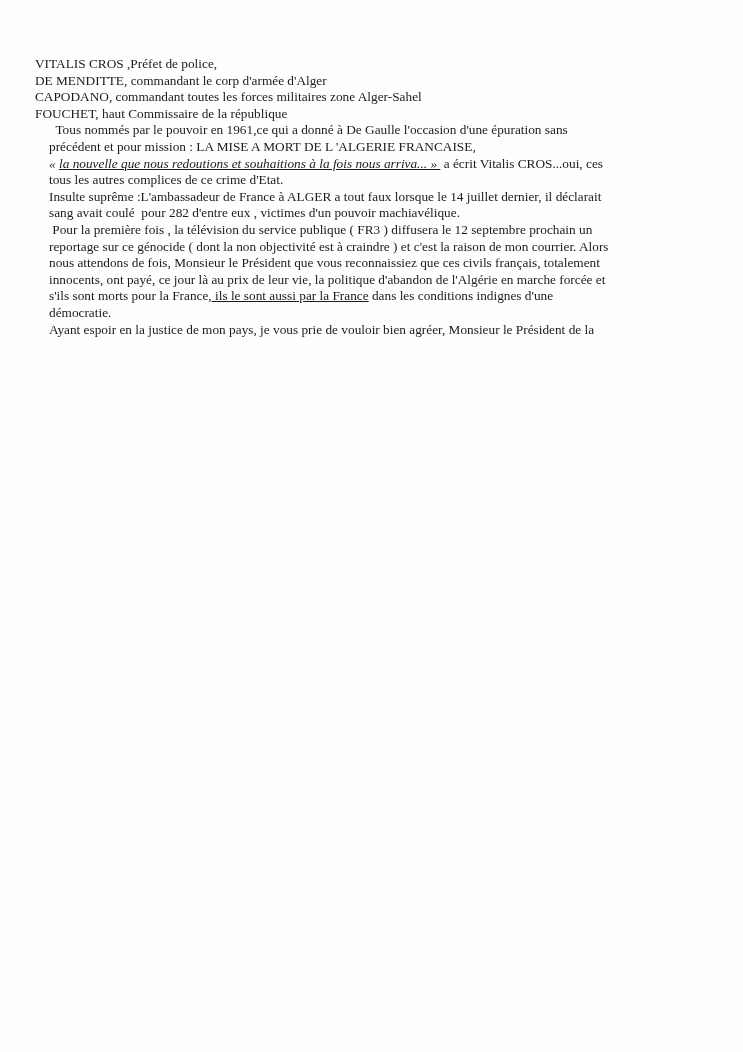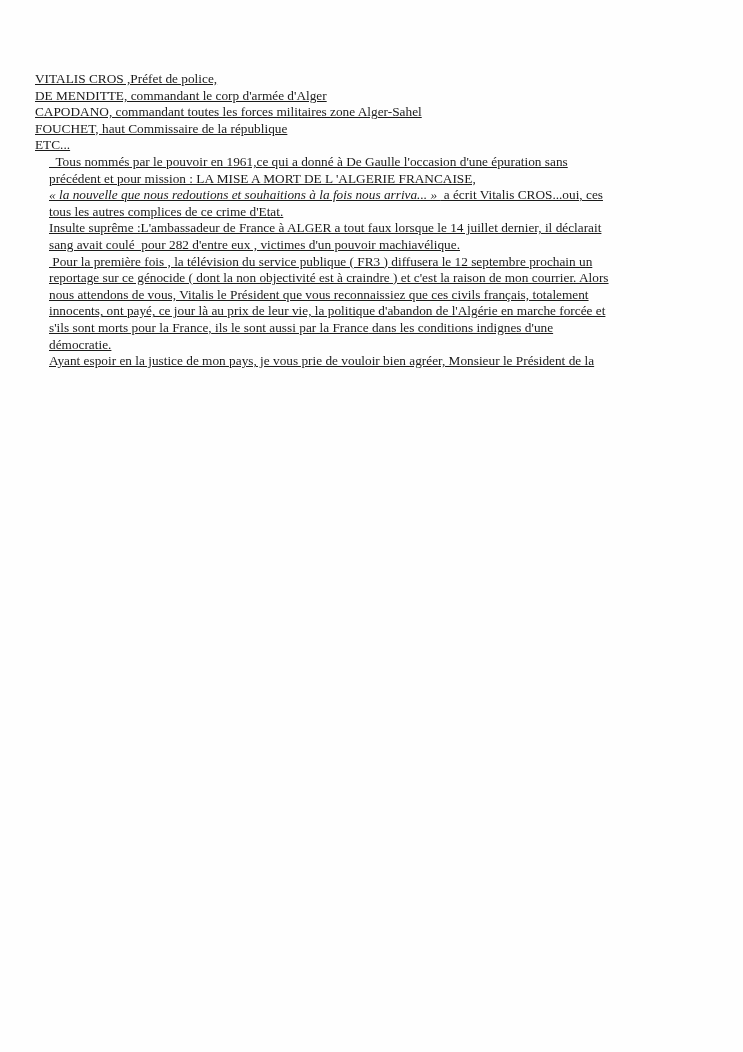--- a/index.html
+++ b/index.html
@@ -8,22 +8,21 @@
     width: 743px;
     height: 1052px;
     background: #fefefe;
     overflow: hidden;
     font-family: "Liberation Serif", "DejaVu Serif", serif;
     color: #1b1b1b;
     font-size: 13.3px;
     line-height: 16.6px;
   }
   .doc {
-    padding: 71px 18px 0 35px;
-    text-decoration: underline;
+    padding: 56px 18px 0 35px;
   }
   .line {
     white-space: pre;   
     height: 16.6px;
   }
   .body-block {
     margin-left: 14px;  
   }
   .r-i  { font-style: italic; }
   .r-u  { text-decoration: underline; }
@@ -32,31 +31,30 @@
 </head>
 <body>
 
 <div class="page">
   <div class="doc">
     <div class="header-block">
         <div class="line">VITALIS CROS ,Préfet de police,</div>
         <div class="line">DE MENDITTE, commandant le corp d'armée d'Alger</div>
         <div class="line">CAPODANO, commandant toutes les forces militaires zone Alger-Sahel</div>
         <div class="line">FOUCHET, haut Commissaire de la république</div>
-        <div class="line">ETC...</div>
       </div>
     <div class="body-block">
         <div class="line"><span>  Tous nommés par le pouvoir en 1961,ce qui a donné à De Gaulle l'occasion d'une épuration sans</span></div>
         <div class="line"><span>précédent et pour mission : LA MISE A MORT DE L 'ALGERIE FRANCAISE,</span></div>
         <div class="line"><span class="r-i">« </span><span class="r-iu">la nouvelle que nous redoutions et souhaitions à la fois nous arriva... » </span><span> a écrit Vitalis CROS...oui, ces</span></div>
         <div class="line"><span>tous les autres complices de ce crime d'Etat.</span></div>
         <div class="line"><span>Insulte suprême :L'ambassadeur de France à ALGER a tout faux lorsque le 14 juillet dernier, il déclarait</span></div>
         <div class="line"><span>sang avait coulé  pour 282 d'entre eux , victimes d'un pouvoir machiavélique.</span></div>
         <div class="line"><span> Pour la première fois , la télévision du service publique ( FR3 ) diffusera le 12 septembre prochain un</span></div>
         <div class="line"><span>reportage sur ce génocide ( dont la non objectivité est à craindre ) et c'est la raison de mon courrier. Alors</span></div>
-        <div class="line"><span>nous attendons de vous, Vitalis le Président que vous reconnaissiez que ces civils français, totalement</span></div>
+        <div class="line"><span>nous attendons de fois, Monsieur le Président que vous reconnaissiez que ces civils français, totalement</span></div>
         <div class="line"><span>innocents, ont payé, ce jour là au prix de leur vie, la politique d'abandon de l'Algérie en marche forcée et</span></div>
         <div class="line"><span>s'ils sont morts pour la France,</span><span class="r-u"> ils le sont aussi par la France</span><span> dans les conditions indignes d'une</span></div>
         <div class="line"><span>démocratie.</span></div>
         <div class="line"><span>Ayant espoir en la justice de mon pays, je vous prie de vouloir bien agréer, Monsieur le Président de la</span></div>
       </div>
   </div>
 </div>
 
 </body></html>

